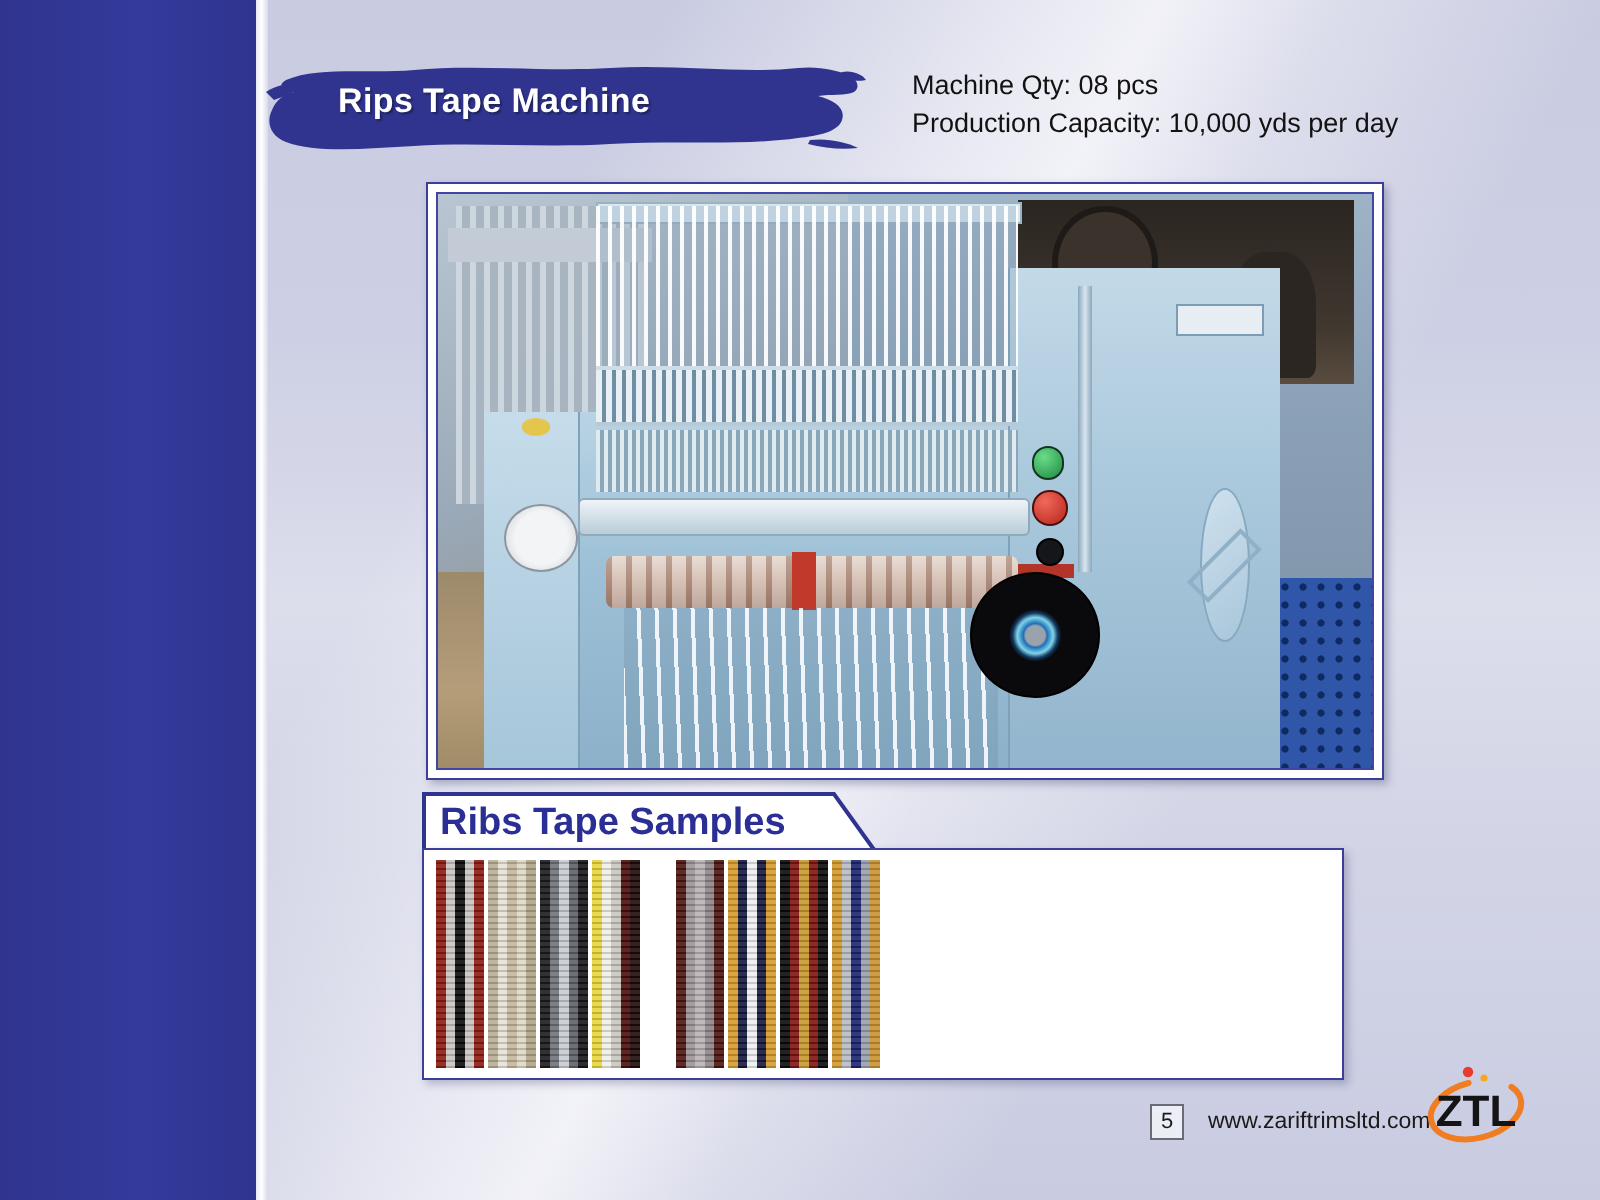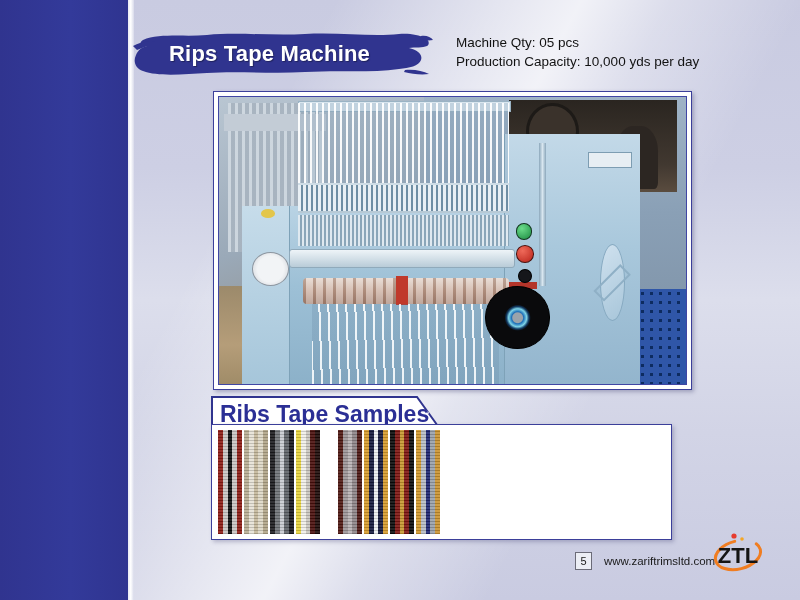--- a/index.html
+++ b/index.html
@@ -26,21 +26,21 @@
   }
   .sidebar-edge{
     position:absolute;left:128px;top:0;width:6px;height:600px;
     background:linear-gradient(90deg,#e8e9f3 0%,#ffffff 45%,#d8daea 100%);
   }
   
   .banner-wrap{position:absolute;left:133px;top:28px;width:300px;height:52px;}
   .banner-svg{position:absolute;left:0;top:0;}
   .banner-text{
     position:absolute;left:36px;top:13px;width:250px;
-    color:#ffffff;font-size:22px;font-weight:bold;letter-spacing:.2px;
+    color:#ffffff;font-size:17px;font-weight:bold;letter-spacing:.2px;
     text-shadow:1px 1px 1px rgba(0,0,0,.35);
     white-space:nowrap;
   }
   
   .specs{
     position:absolute;left:456px;top:34px;width:330px;
     font-size:13.5px;line-height:18.5px;color:#121212;
   }
   .specs .row{white-space:nowrap;}
   .specs b{font-weight:normal;}
@@ -146,21 +146,21 @@
   .ph-gauge{position:absolute;left:7%;top:54%;width:7.5%;height:11%;
     border-radius:50%;background:radial-gradient(circle,#f2f4f6 55%,#c8ccd2 100%);
     border:1px solid #8d96a0;}
   .ph-arrow{position:absolute;left:62%;top:64.5%;width:6%;height:2.5%;
     background:#b3352a;}
   
   .samples-tab{position:absolute;left:211px;top:396px;width:230px;height:34px;}
   .samples-tab svg{position:absolute;left:0;top:0;}
   .samples-title{
     position:absolute;left:9px;top:5px;
-    font-size:23px;font-weight:bold;color:#2b2f95;
+    font-size:19px;font-weight:bold;color:#2b2f95;
     text-shadow:1px 1px 0 rgba(255,255,255,.9);
     white-space:nowrap;
   }
   .samples-frame{
     position:absolute;left:211px;top:424px;width:461px;height:116px;
     background:#ffffff;border:1px solid #3b3f9a;box-sizing:border-box;
     box-shadow:2px 2px 4px rgba(60,60,110,.3);
     padding:5px 6px;
   }
   .samples-row{display:flex;height:100%;align-items:stretch;}
@@ -194,21 +194,21 @@
       <path fill="#30348f" d="M0,18 C6,14 14,13 22,14 C16,17 10,20 4,22 Z"></path>
       <path fill="#30348f" d="M288,8 C293,7 298,9 300,12 C295,13 290,12 286,11 Z"></path>
       <path fill="#30348f" d="M272,42 C281,41 290,43 296,46 C288,47 279,46 271,44 Z"></path>
     </svg>
     <div class="banner-text">Rips Tape Machine</div>
   </div>
 
   <div class="specs">
     <div class="row">
       <b>Machine Qty:</b>
-      <span>05 pcs</span>
+      <span>08 pcs</span>
     </div>
     <div class="row">
       <b>Production Capacity:</b>
       <span>10,000 yds per day</span>
     </div>
   </div>
 
   <div class="photo-frame">
     <div class="photo">
       <div class="ph-bg"></div>

